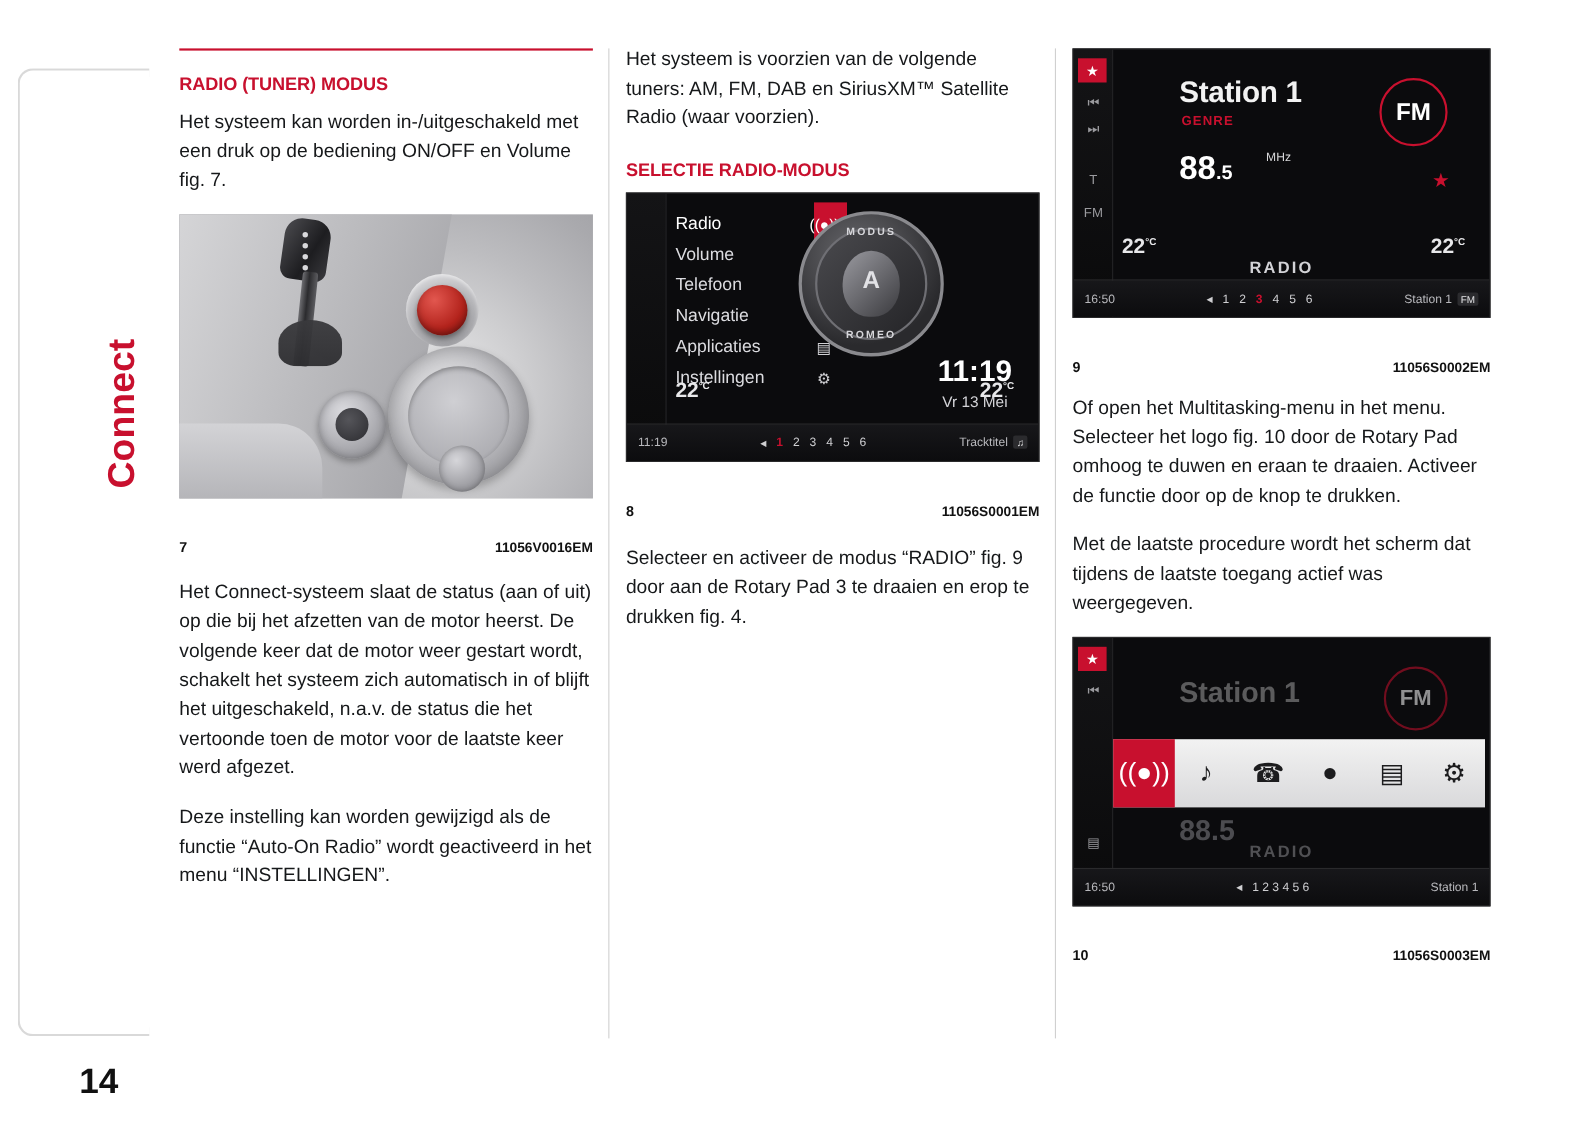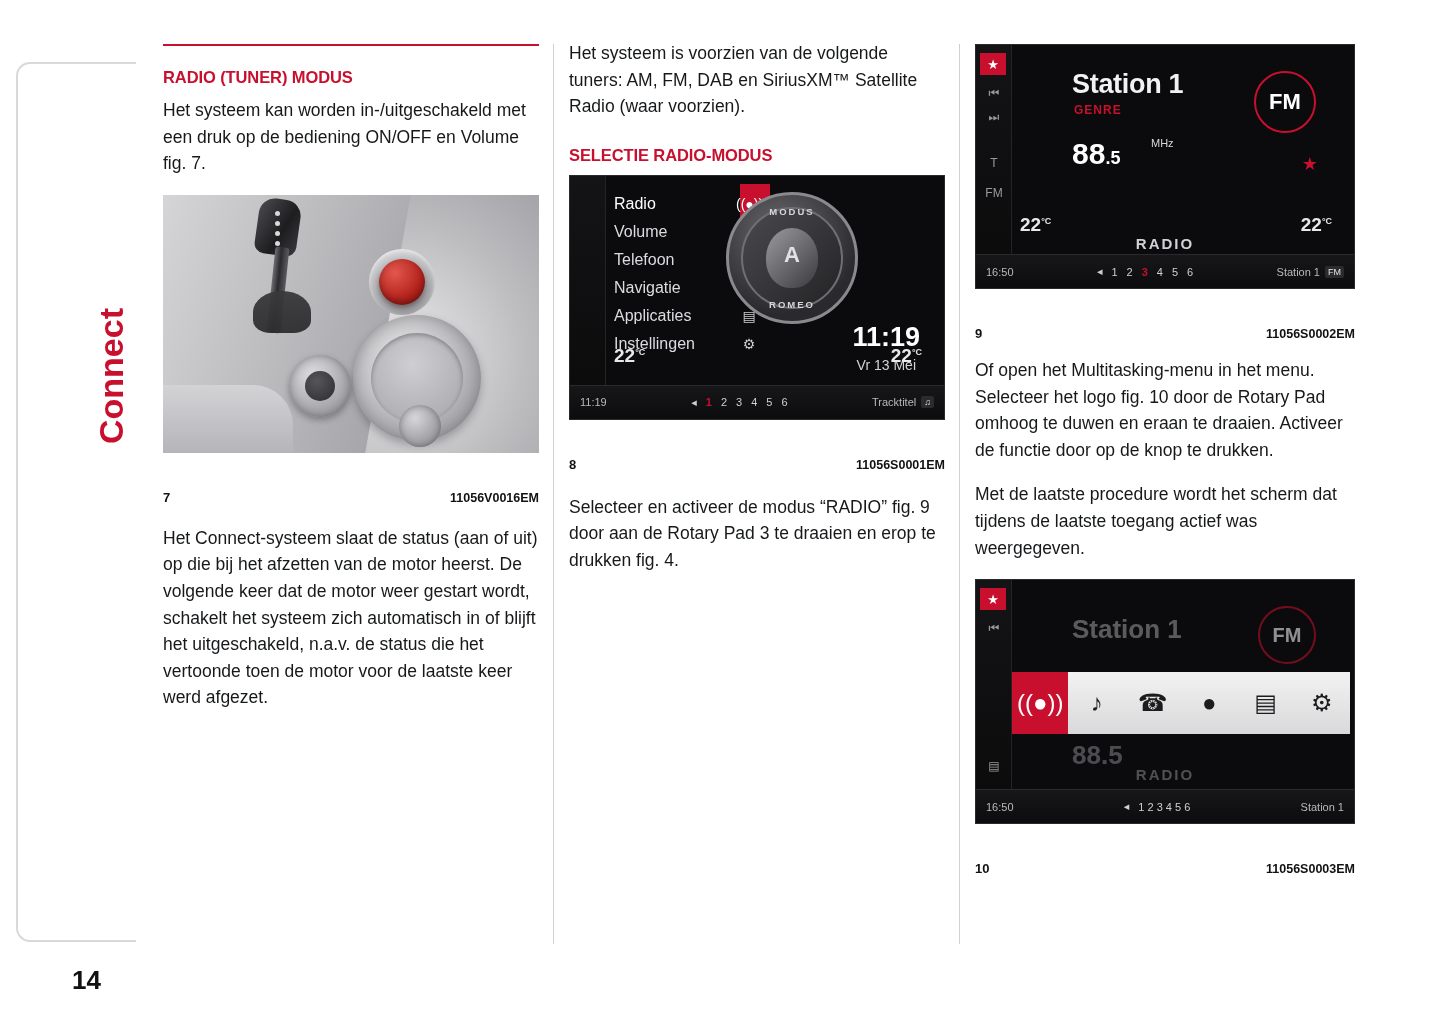--- a/index.html
+++ b/index.html
@@ -23,21 +23,21 @@
   }
   .side-tab-label {
     position:absolute; left:74px; top:380px;
     transform: rotate(-90deg); transform-origin: left top;
     color:#c8102e; font-weight:bold; font-size:34px; letter-spacing:0px;
     white-space:nowrap;
   }
 
   .page-number {
     position:absolute; left:72px; top:965px;
-    font-size:26px; font-weight:bold; color:#111;
+    font-size:32px; font-weight:bold; color:#111;
   }
 
   
   .col { position:absolute; top:40px; }
   .col1 { left:163px; width:376px; }
   .col2 { left:569px; width:376px; }
   .col3 { left:975px; width:380px; }
 
   .vdiv { position:absolute; top:44px; width:1px; height:900px; background:#d0d0d0; }
   .vdiv1 { left:553px; }
@@ -317,20 +317,21 @@
         <div class="small-dial"></div>
         <div class="tiny-dial"></div>
       </div>
       <div class="fig-caption">
         <span class="num">7</span>
         <span class="code">11056V0016EM</span>
       </div>
     </div>
 
     <p class="body" style="margin-top:20px">Het Connect-systeem slaat de status (aan of uit) op die bij het afzetten van de motor heerst. De volgende keer dat de motor weer gestart wordt, schakelt het systeem zich automatisch in of blijft het uitgeschakeld, n.a.v. de status die het vertoonde toen de motor voor de laatste keer werd afgezet.</p>
+    <p class="body">Deze instelling kan worden gewijzigd als de functie “Auto-On Radio” wordt geactiveerd in het menu “INSTELLINGEN”.</p>
   </div>
 
   <div class="col col2">
     <p class="body">Het systeem is voorzien van de volgende tuners: AM, FM, DAB en SiriusXM™ Satellite Radio (waar voorzien).</p>
 
     <h2 class="sub" style="margin-top:26px">SELECTIE RADIO-MODUS</h2>
 
     <div class="fig">
       <div class="screen w376">
         <div class="screen-left-rail"></div>

